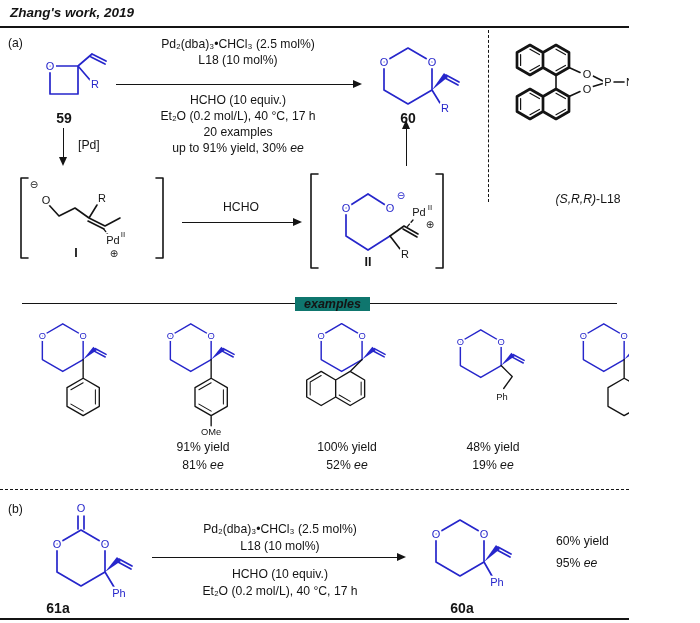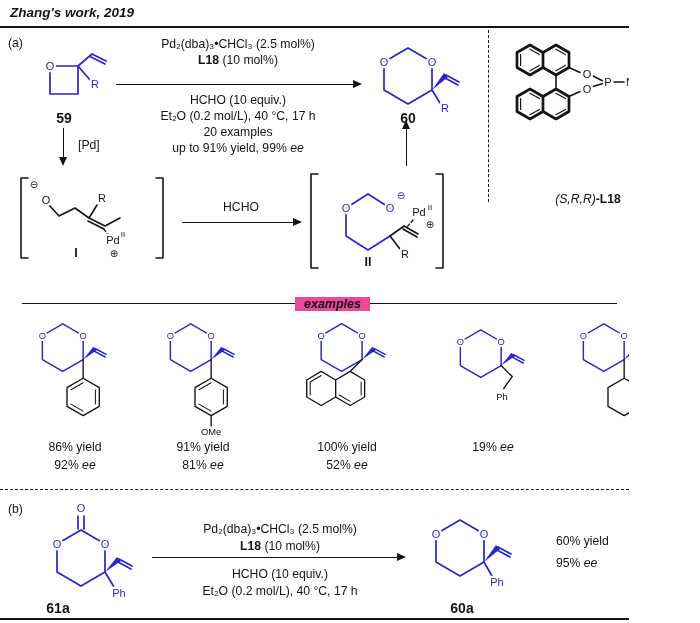--- a/index.html
+++ b/index.html
@@ -5,27 +5,27 @@
   html,body{margin:0;padding:0;background:#fff}
   .page{position:relative;width:629px;height:623px;background:#ffffff;overflow:hidden;
         font-family:"Liberation Sans","DejaVu Sans",sans-serif;color:#141414}
   .abs{position:absolute}
   .hline{border-top:2px solid #141414}
   .thinline{border-top:1.6px solid #141414}
   .dashline{border-top:1.7px dashed #141414}
   .vdash{border-left:1.7px dashed #141414}
   .t{font-size:12.2px;white-space:nowrap}
   .ctr{text-align:center}
-  .b{font-weight:700}
+  .b{font-weight:400}
   .i{font-style:italic}
   .title{font-size:13.5px;font-weight:700;font-style:italic;white-space:nowrap}
   .lbl{font-size:14px;font-weight:700;text-align:center;white-space:nowrap}
   .cond{font-size:12.2px;line-height:16px;text-align:center;white-space:nowrap}
   .condb{font-size:12.2px;line-height:17px;text-align:center;white-space:nowrap}
-  .exlabel{font-size:12.5px;font-weight:700;font-style:italic;background:#ec4899;padding:0 9px}
+  .exlabel{font-size:12.5px;font-weight:700;font-style:italic;background:#0f766e;padding:0 9px}
   .yld{font-size:12.2px;line-height:18px;text-align:center;white-space:nowrap}
   
   .harrow{position:absolute;height:0;border-top:1.7px solid #141414}
   .harrow:after{content:'';position:absolute;right:-2px;top:-4.9px;width:0;height:0;
     border-left:9px solid #141414;border-top:4px solid transparent;border-bottom:4px solid transparent}
   .varrow{position:absolute;width:0;border-left:1.7px solid #141414}
   .varrow.down:after{content:'';position:absolute;left:-4.9px;bottom:-2px;width:0;height:0;
     border-top:9px solid #141414;border-left:4px solid transparent;border-right:4px solid transparent}
   .varrow.up:before{content:'';position:absolute;left:-4.9px;top:-2px;width:0;height:0;
     border-bottom:9px solid #141414;border-left:4px solid transparent;border-right:4px solid transparent}
@@ -68,21 +68,21 @@
 
   <div class="abs cond" style="left:116px;top:36px;width:244px">
     <div><span>Pd₂(dba)₃•CHCl₃ (2.5 mol%)</span></div>
     <div><span class="b">L18</span><span> (10 mol%)</span></div>
   </div>
   <div class="harrow" style="left:116px;top:84px;width:244px"></div>
   <div class="abs cond" style="left:116px;top:92px;width:244px">
     <div><span>HCHO (10 equiv.)</span></div>
     <div><span>Et₂O (0.2 mol/L), 40 °C, 17 h</span></div>
     <div><span>20 examples</span></div>
-    <div><span>up to 91% yield, 99% </span><i>ee</i></div>
+    <div><span>up to 91% yield, 30% </span><i>ee</i></div>
   </div>
 
   <svg class="abs" style="left:360px;top:32px" width="120" height="84" viewBox="0 0 120 84">
     <path class="sb" d="M48 16 L72 30 L72 58 L48 72 L24 58 L24 30 Z M86 43 L99 50 M85 46 L98 53 M72 58 L80 71"></path>
     <polygon class="wb" points="72,58 84,41 88,45"></polygon>
     <text class="at blue" x="24" y="34">O</text>
     <text class="at blue" x="72" y="34">O</text>
     <text class="at blue" x="85" y="80">R</text>
   </svg>
   <div class="abs lbl" style="left:393px;top:110px;width:30px">60</div>
@@ -149,24 +149,20 @@
   <div class="abs ctr" style="left:270px;top:294px;width:125px"><span class="exlabel">examples</span></div>
 
   <svg class="abs" style="left:16px;top:310px" width="102" height="128" viewBox="0 0 120 150">
     <path class="sb" d="M55 16 L79 30 L79 58 L55 72 L31 58 L31 30 Z M93 45 L106 52 M92 48 L105 55"></path>
     <polygon class="wb" points="79,58 91,43 95,47"></polygon>
     <path class="sk" d="M79 58 L79 80 M79 80 L98 91 L98 113 L79 124 L60 113 L60 91 Z"></path>
     <path class="sk inner" d="M93.4 93.6 V110.4 M79 118.7 L64.6 110.4 M64.6 93.6 L79 85.3"></path>
     <text class="at blue" x="31" y="34">O</text>
     <text class="at blue" x="79" y="34">O</text>
   </svg>
-  <div class="abs yld" style="left:15px;top:438px;width:120px">
-    <div><span>86% yield</span></div>
-    <div><span>92% </span><i>ee</i></div>
-  </div>
 
   <svg class="abs" style="left:144px;top:310px" width="102" height="128" viewBox="0 0 120 150">
     <path class="sb" d="M55 16 L79 30 L79 58 L55 72 L31 58 L31 30 Z M93 45 L106 52 M92 48 L105 55"></path>
     <polygon class="wb" points="79,58 91,43 95,47"></polygon>
     <path class="sk" d="M79 58 L79 80 M79 80 L98 91 L98 113 L79 124 L60 113 L60 91 Z M79 124 L79 136"></path>
     <path class="sk inner" d="M93.4 93.6 V110.4 M79 118.7 L64.6 110.4 M64.6 93.6 L79 85.3"></path>
     <text class="at blue" x="31" y="34">O</text>
     <text class="at blue" x="79" y="34">O</text>
     <text class="at blk" x="79" y="147">OMe</text>
   </svg>
@@ -191,20 +187,21 @@
 
   <svg class="abs" style="left:434px;top:316px" width="102" height="94" viewBox="0 0 120 110">
     <path class="sb" d="M55 16 L79 30 L79 58 L55 72 L31 58 L31 30 Z M93 45 L106 52 M92 48 L105 55"></path>
     <polygon class="wb" points="79,58 91,43 95,47"></polygon>
     <path class="sk" d="M79 58 L92 71 M92 71 L82 85"></path>
     <text class="at blue" x="31" y="34">O</text>
     <text class="at blue" x="79" y="34">O</text>
     <text class="at blk" x="80" y="99">Ph</text>
   </svg>
   <div class="abs yld" style="left:433px;top:438px;width:120px">
+    <div><span>48% yield</span></div>
     <div><span>19% </span><i>ee</i></div>
   </div>
 
   <svg class="abs" style="left:557px;top:310px" width="102" height="128" viewBox="0 0 120 150">
     <path class="sb" d="M55 16 L79 30 L79 58 L55 72 L31 58 L31 30 Z M93 45 L106 52 M92 48 L105 55"></path>
     <polygon class="wb" points="79,58 91,43 95,47"></polygon>
     <path class="sk" d="M79 58 L79 80 M79 80 L98 91 L98 113 L79 124 L60 113 L60 91 Z"></path>
     <text class="at blue" x="31" y="34">O</text>
     <text class="at blue" x="79" y="34">O</text>
   </svg>

